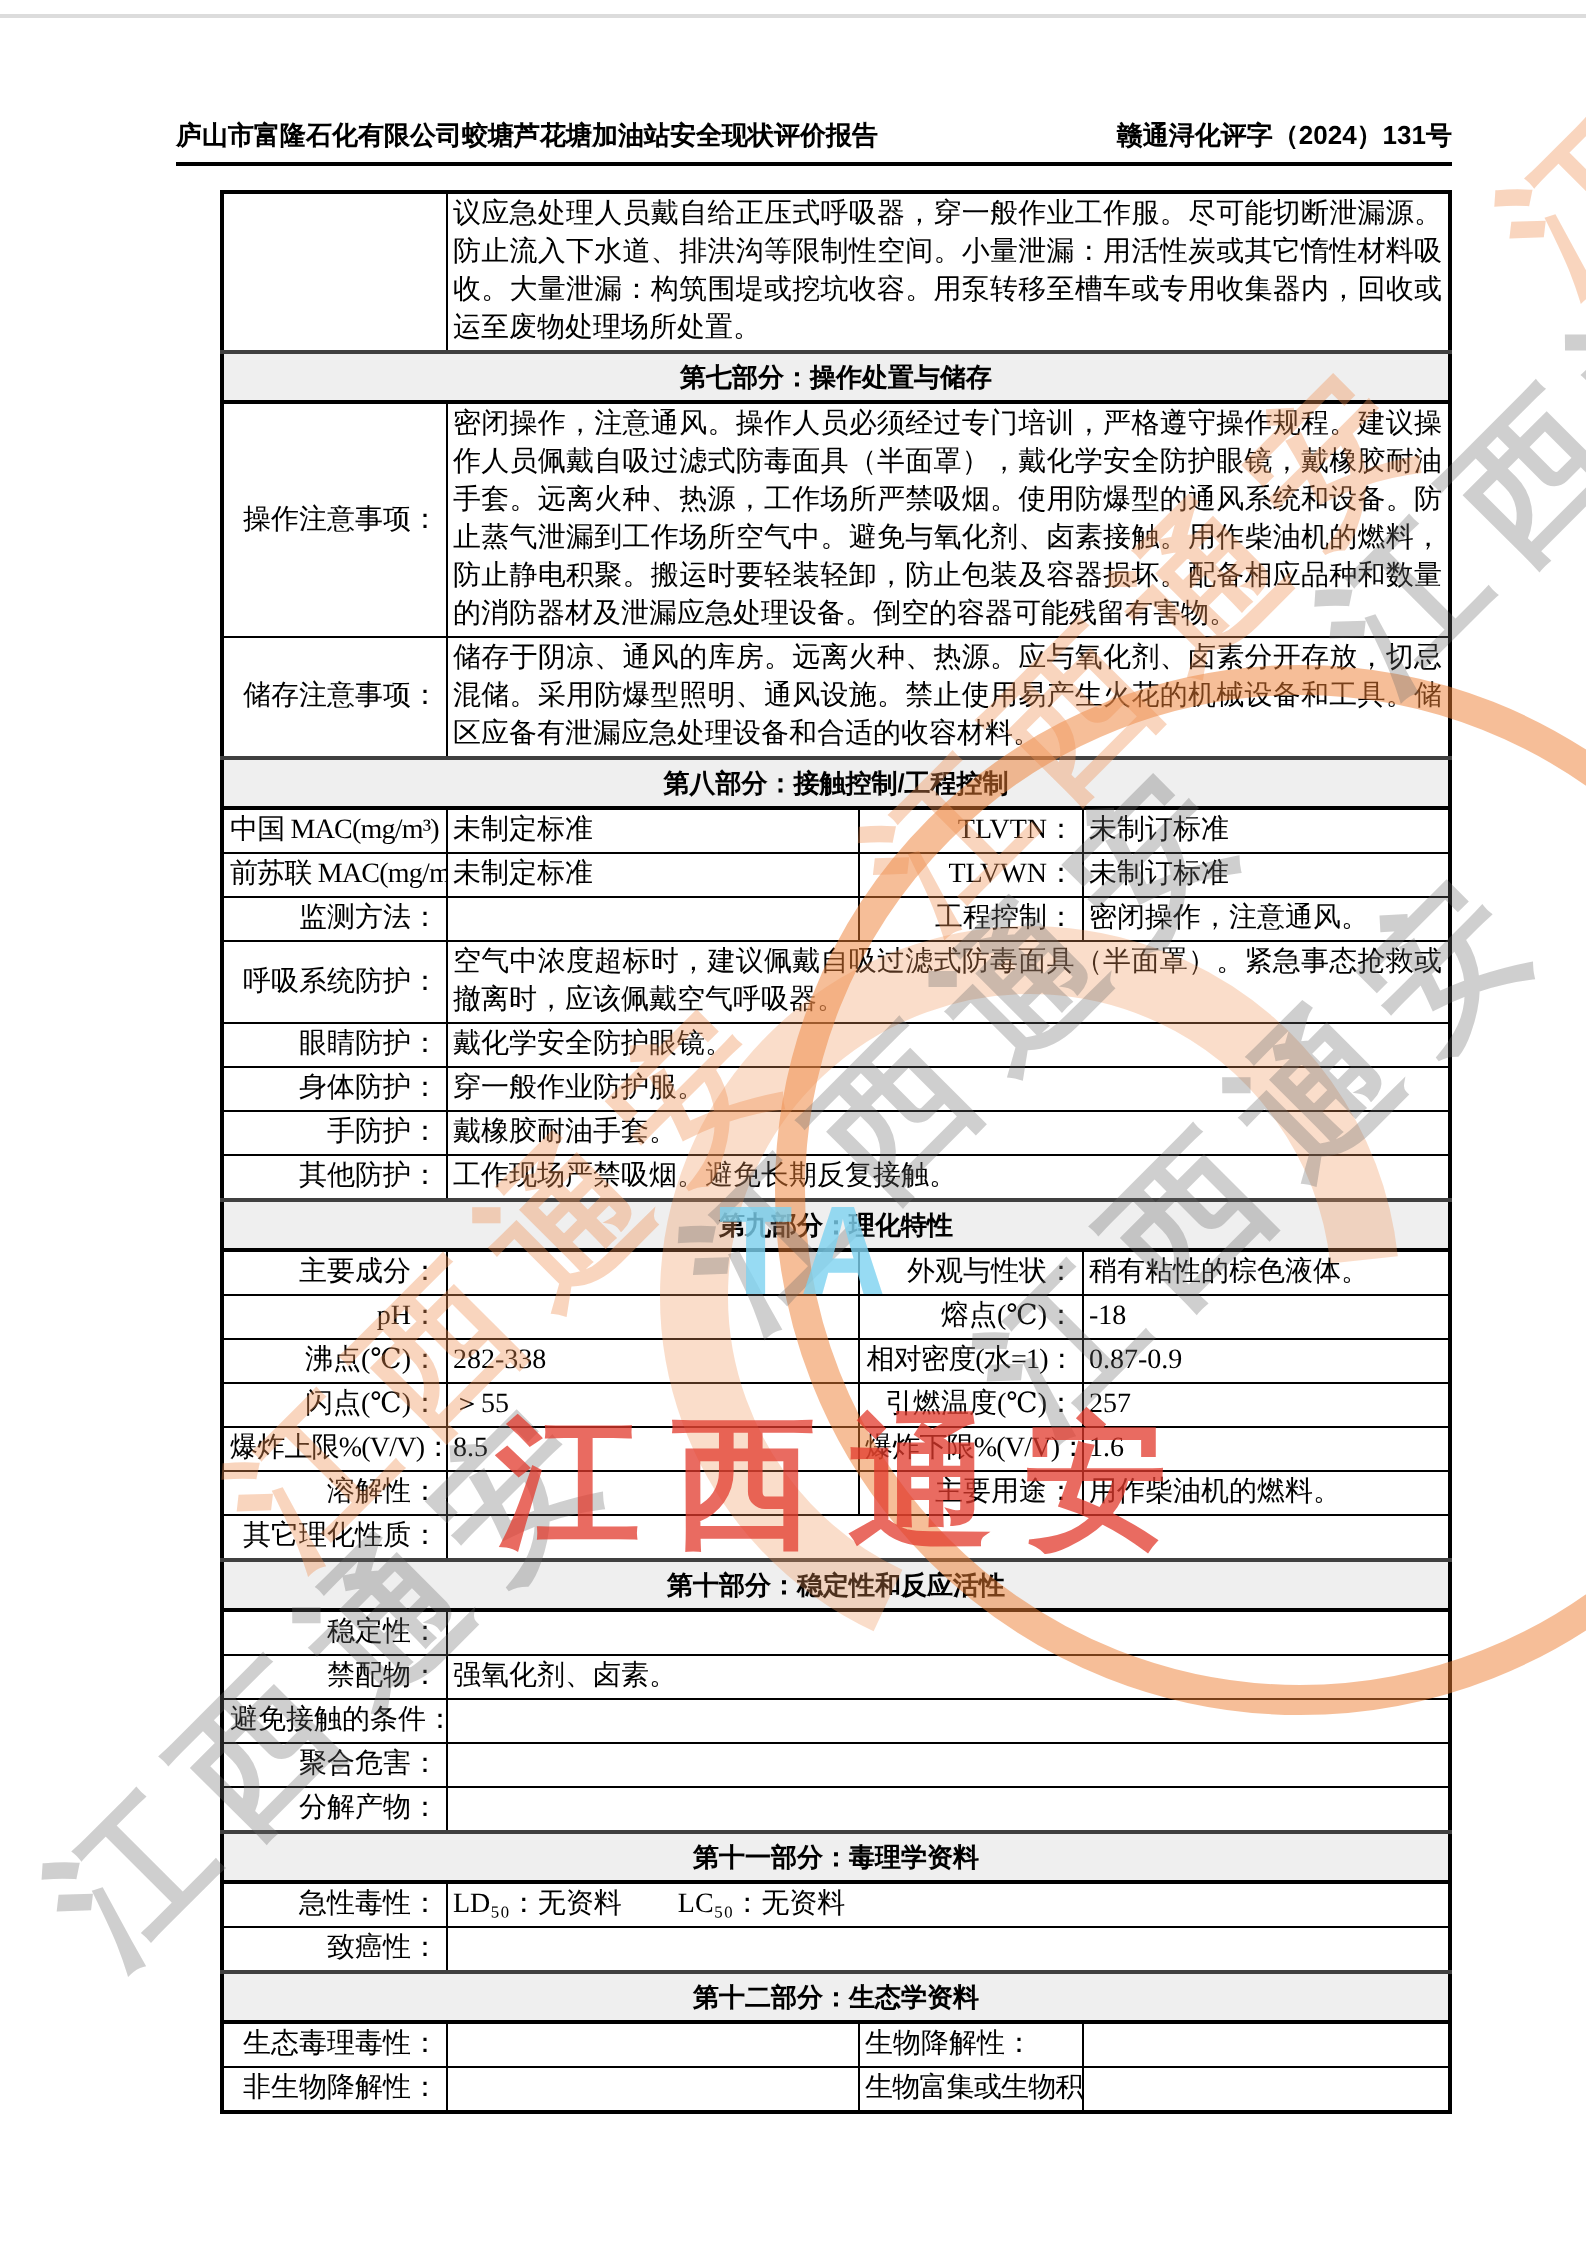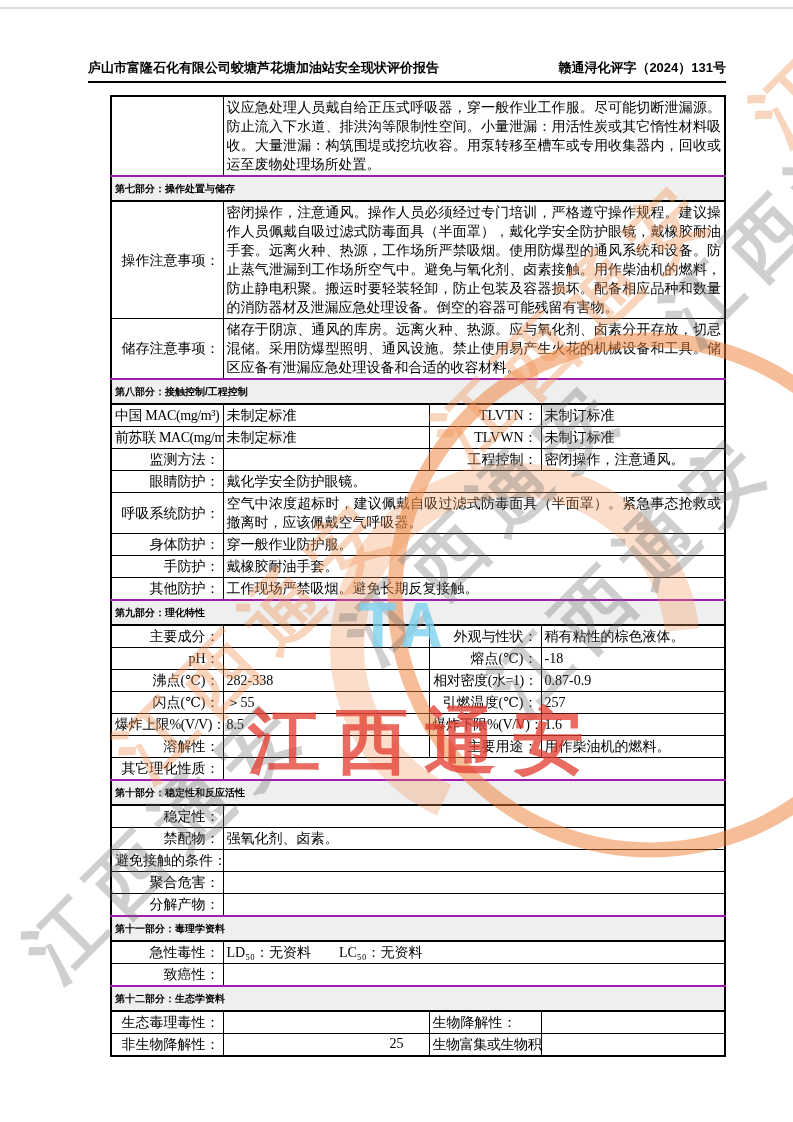--- a/index.html
+++ b/index.html
@@ -32,24 +32,24 @@
     font-size:14px;line-height:19px;
     padding:1px 3px;
     vertical-align:middle;
     overflow:hidden;
   }
   td.lbl{text-align:right;white-space:nowrap;padding-right:2px;}
   td.lbl-left{text-align:left;white-space:nowrap;margin-left:32px;}
   td.sm{font-size:11.5px;letter-spacing:-0.4px;}
   td.txt{text-align:justify;vertical-align:top;}
   tr.sec td{
-    background:#efefef;text-align:left;font-weight:bold;
-    font-family:"Liberation Sans","DejaVu Sans",sans-serif;
-    font-size:10px;line-height:21px;
-    border-top:2px solid #a21caf;border-bottom:2px solid #000;
+    background:#efefef;text-align:center;font-weight:bold;
+    font-family:"Liberation Sans","DejaVu Sans",sans-serif;
+    font-size:13px;line-height:21px;
+    border-top:2px solid #404040;border-bottom:2px solid #000;
   }
   tr{height:21px;}
   
   .footer{
     position:absolute;left:0;top:1036px;width:793px;
     text-align:center;font-size:14px;
   }
   
   .watermark{position:absolute;inset:0;z-index:5;pointer-events:none;overflow:hidden;}
   .wm-svg{position:absolute;left:0;top:0;}
@@ -130,26 +130,26 @@
         <td class="lbl">TLVWN：</td>
         <td>未制订标准</td>
       </tr>
       <tr>
         <td class="lbl">监测方法：</td>
         <td></td>
         <td class="lbl">工程控制：</td>
         <td>密闭操作，注意通风。</td>
       </tr>
       <tr>
+        <td class="lbl">呼吸系统防护：</td>
+        <td class="txt" colspan="3">空气中浓度超标时，建议佩戴自吸过滤式防毒面具（半面罩）。紧急事态抢救或撤离时，应该佩戴空气呼吸器。</td>
+      </tr>
+      <tr>
         <td class="lbl">眼睛防护：</td>
         <td class="txt" colspan="3">戴化学安全防护眼镜。</td>
-      </tr>
-      <tr>
-        <td class="lbl">呼吸系统防护：</td>
-        <td class="txt" colspan="3">空气中浓度超标时，建议佩戴自吸过滤式防毒面具（半面罩）。紧急事态抢救或撤离时，应该佩戴空气呼吸器。</td>
       </tr>
       <tr>
         <td class="lbl">身体防护：</td>
         <td class="txt" colspan="3">穿一般作业防护服。</td>
       </tr>
       <tr>
         <td class="lbl">手防护：</td>
         <td class="txt" colspan="3">戴橡胶耐油手套。</td>
       </tr>
       <tr>
@@ -261,15 +261,14 @@
       <circle cx="650" cy="595" r="255" fill="none" stroke="#ED7D31" stroke-width="15" opacity="0.5"></circle>
       <circle cx="515" cy="648" r="168" fill="none" stroke="#F0965A" stroke-width="34" opacity="0.32" stroke-dasharray="700 360" transform="rotate(115 515 648)"></circle>
     </svg>
     <div class="wm-band wm-band-a">江西通安　江西通安　江西通安</div>
     <div class="wm-band wm-band-b">江西通安　江西通安　江西通安</div>
     <div class="wm-band wm-band-c">江西通安　江西通安　江西通安</div>
     <div class="wm-blue">TA</div>
     <div class="wm-red">江西通安</div>
   </div>
 
-  <div class="footer">25</div>
 
 </div>
 
 </body></html>

